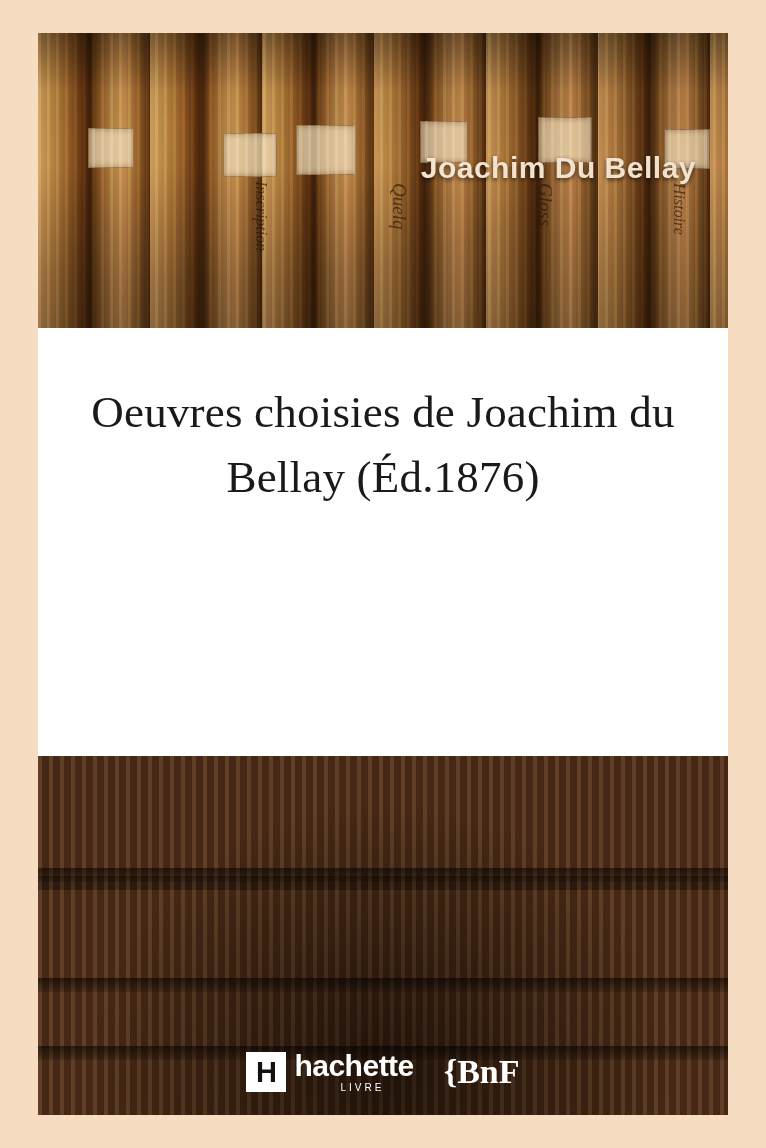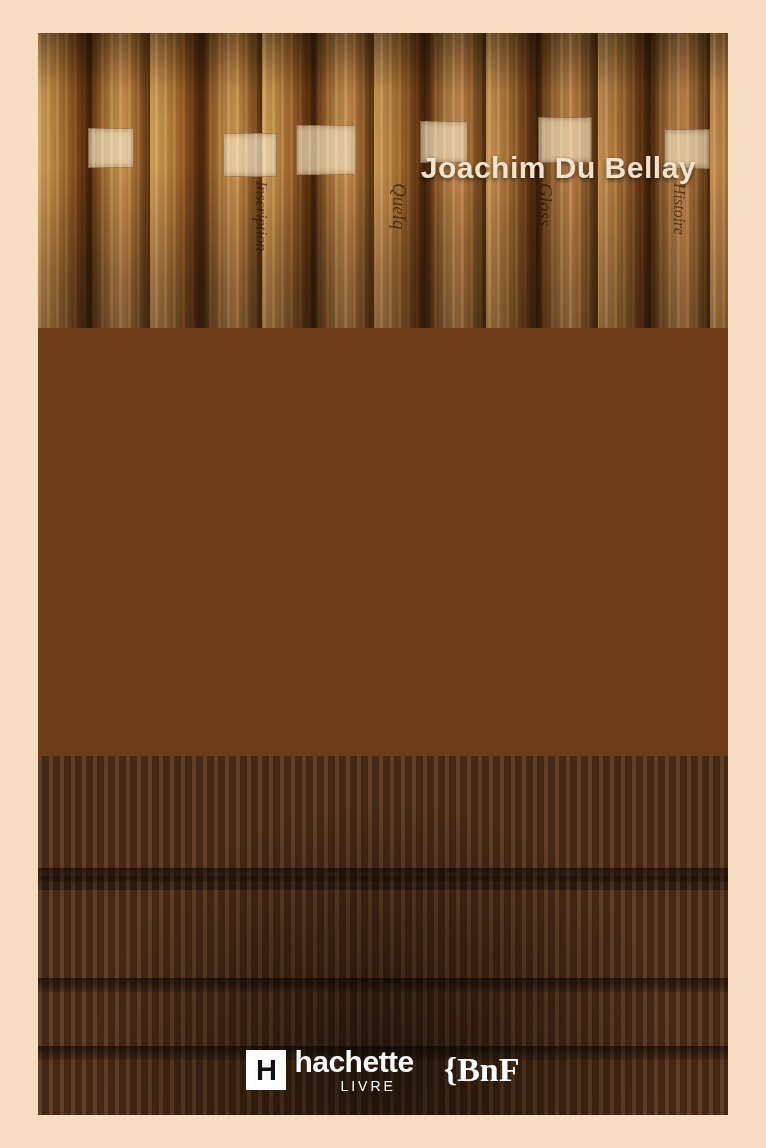--- a/index.html
+++ b/index.html
@@ -184,21 +184,21 @@
   }
   .hachette-name {
     font-family: "Liberation Sans", sans-serif;
     font-weight: bold;
     font-size: 30px;
     color: #ffffff;
     letter-spacing: -0.5px;
   }
   .hachette-sub {
     font-family: "Liberation Sans", sans-serif;
-    font-size: 14px;
+    font-size: 10px;
     color: #ffffff;
     letter-spacing: 3px;
     margin-top: 2px;
     padding-left: 46px;
   }
   .bnf {
     font-family: Liberation Serif, serif;
     font-weight: bold;
     font-size: 34px;
     color: #ffffff;
@@ -220,20 +220,23 @@
       <div class="spine-label" style="left:626px; top:96px; width:44px; height:38px;"></div>
 
       <div class="spine-text" style="left:232px; top:148px; font-size:16px; transform: rotate(90deg);">Inscription</div>
       <div class="spine-text" style="left:372px; top:150px; font-size:19px; transform: rotate(90deg);">Quelq</div>
       <div class="spine-text" style="left:518px; top:150px; font-size:19px; transform: rotate(90deg);">Gloss</div>
       <div class="spine-text" style="left:650px; top:150px; font-size:16px; transform: rotate(90deg);">Histoire</div>
 
       <div class="author">Joachim Du Bellay</div>
     </div>
 
+    <div class="title-band">
+      <div class="title-text">Oeuvres choisies de Joachim du Bellay (Éd.1876)</div>
+    </div>
 
     <div class="photo-bottom">
       <div class="shelf" style="top:112px;"></div>
       <div class="shelf" style="top:222px;"></div>
       <div class="shelf" style="top:290px;"></div>
 
       <div class="logos">
         <div class="hachette">
           <div class="hachette-mark">H</div>
           <div class="hachette-words">

